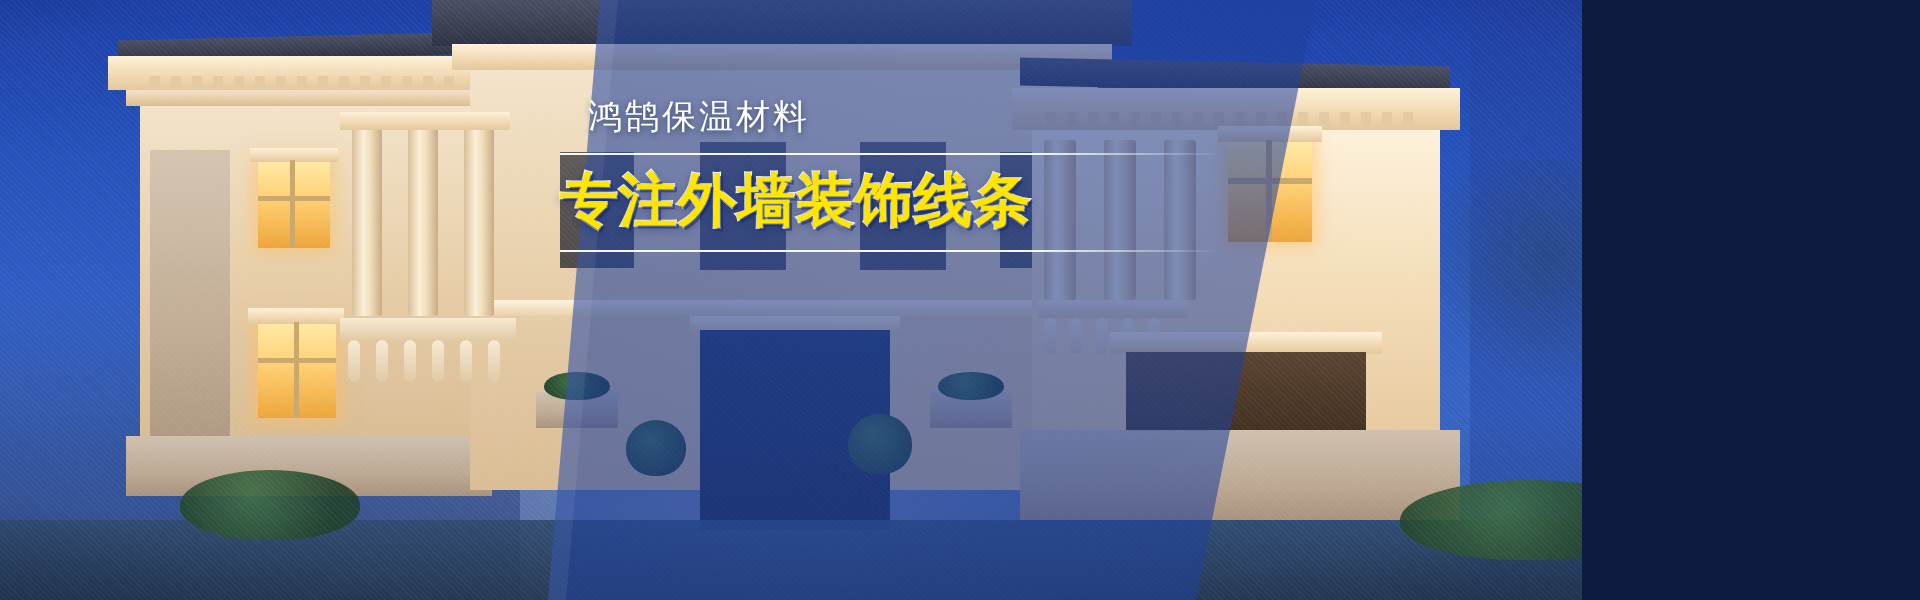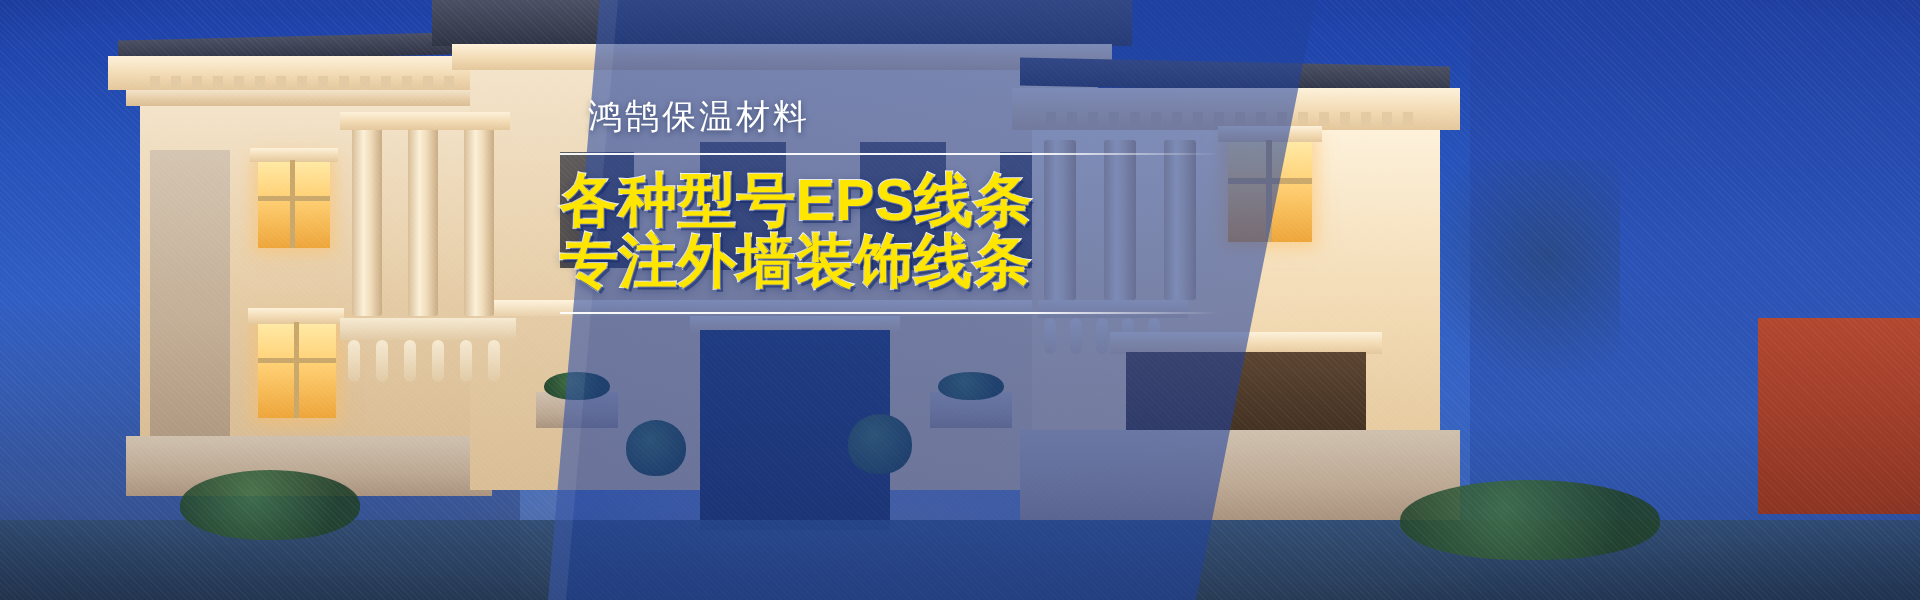--- a/index.html
+++ b/index.html
@@ -1,21 +1,21 @@
 <!DOCTYPE html>
 <html lang="zh"><head>
 <meta charset="utf-8">
 <title>鸿鹄保温材料</title>
 <style>
   html,body{margin:0;padding:0;background:#0d1b3e;}
   *{box-sizing:border-box;}
 
   .banner{
     position:relative;
-    width:1920px;
+    width:1582px;
     height:600px;
     overflow:hidden;
     font-family:"Liberation Sans","DejaVu Sans",sans-serif;
     background:#2b4ea8;
   }
 
   
   .photo{position:absolute;inset:0;overflow:hidden;}
 
   
@@ -308,21 +308,20 @@
   <div class="overlay"></div>
   <div class="overlay-edge-l"></div>
 
   <div class="content">
 
     <div class="company">鸿鹄保温材料</div>
 
     <div class="rule"></div>
 
     <div class="headline">
-      <span class="hl-line">各种型号EPS线条</span>
       <span class="hl-line">专注外墙装饰线条</span>
     </div>
 
     <div class="rule-bottom"></div>
 
   </div>
 
 </div>
 
 </body></html>

